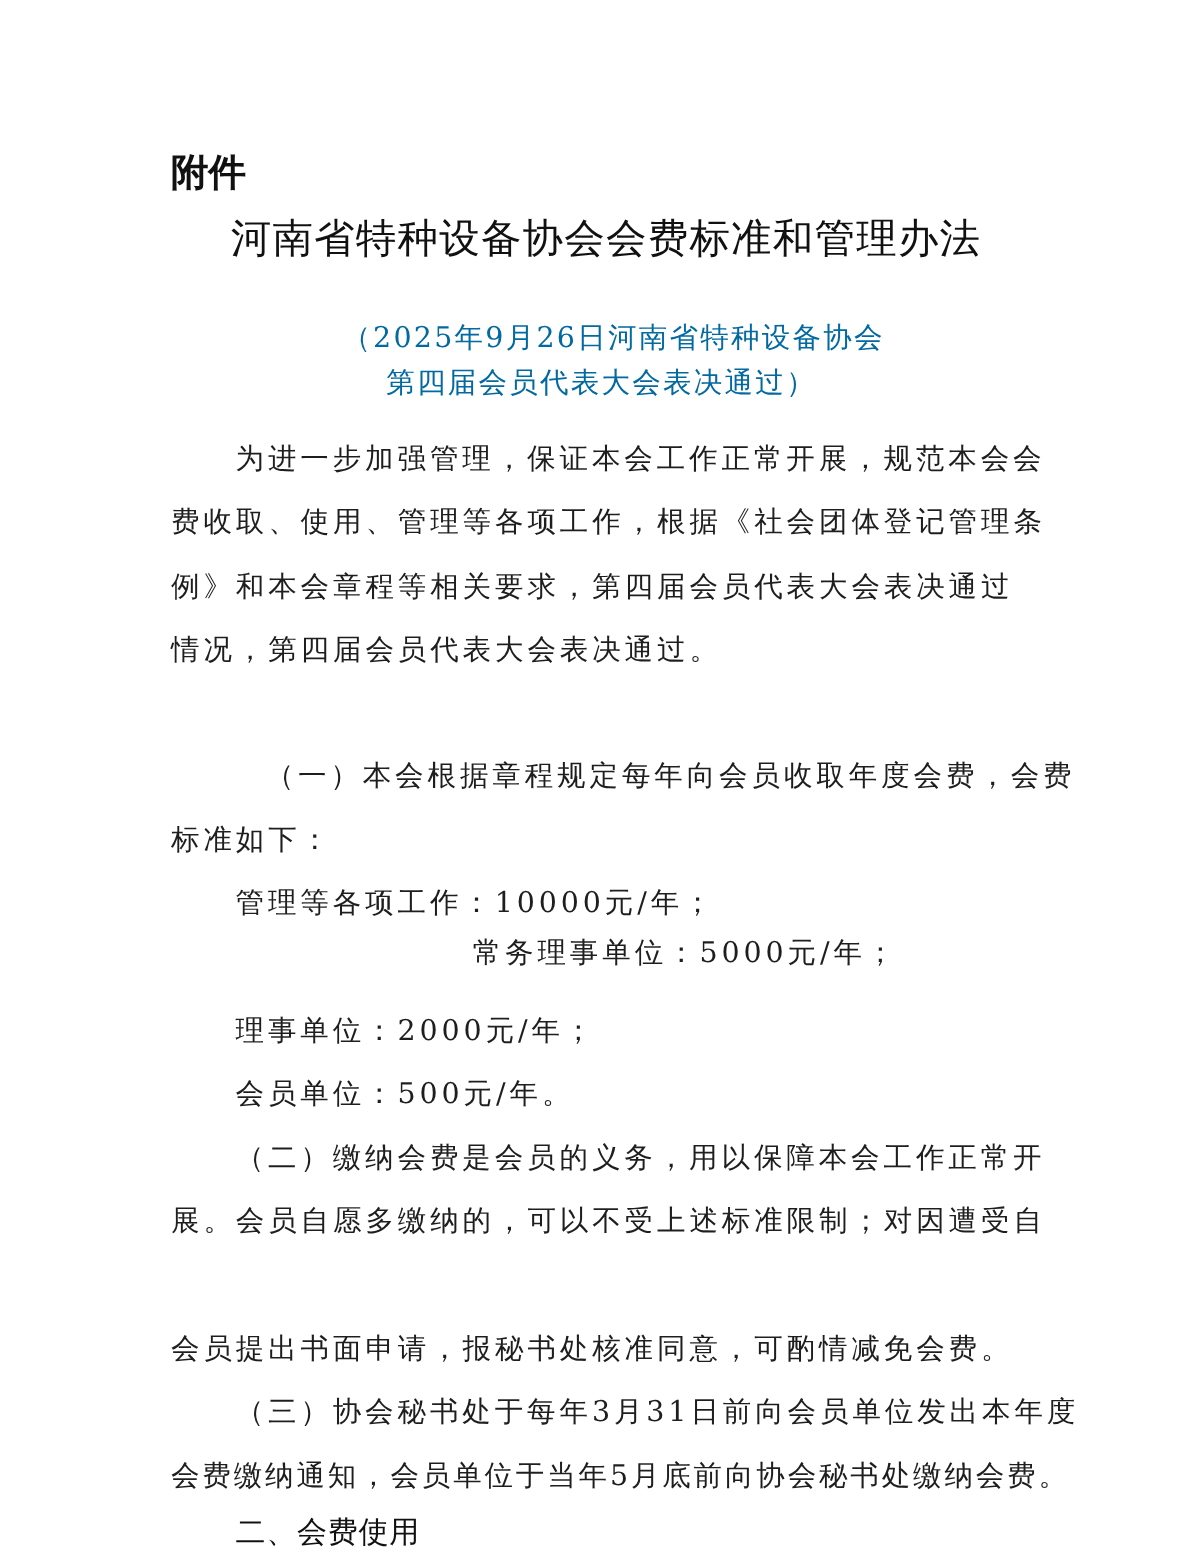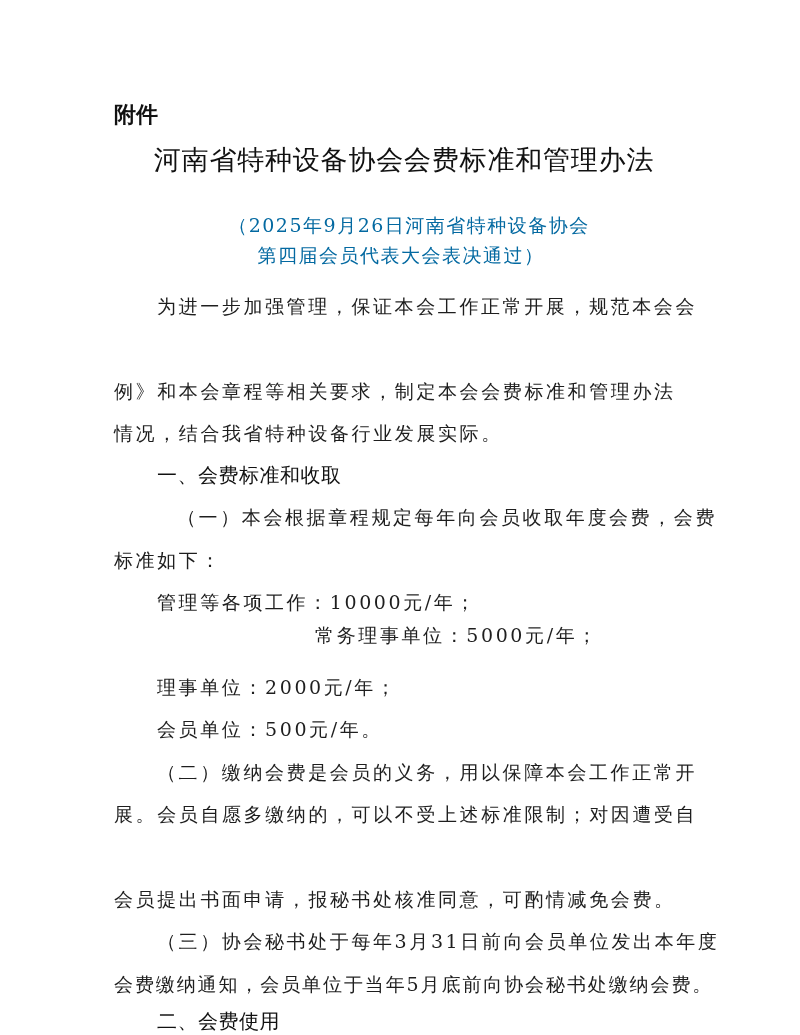--- a/index.html
+++ b/index.html
@@ -19,21 +19,21 @@
       position: absolute;
       left: 0; top: 0;
       width: 800px; height: 1035px;
     }
     .attach-label {
       position: absolute;
       left: 114px;
       top: 101px;
       font-family: "DejaVu Sans", "Liberation Sans", sans-serif;
       font-weight: bold;
-      font-size: 22px;
+      font-size: 25px;
       line-height: 28px;
       color: #111;
     }
     .doc-title {
       position: absolute;
       left: 0;
       width: 800px;
       top: 140px;
       text-align: center;
       font-family: "DejaVu Sans", "Liberation Sans", sans-serif;
@@ -85,24 +85,24 @@
 <div class="page">
 
   <div class="attach-label">附件</div>
 
   <div class="doc-title">河南省特种设备协会会费标准和管理办法</div>
 
   <div class="subtitle l1">（2025年9月26日河南省特种设备协会</div>
   <div class="subtitle l2">第四届会员代表大会表决通过）</div>
 
   <div class="line indent" style="top:291px;">为进一步加强管理，保证本会工作正常开展，规范本会会</div>
-  <div class="line" style="top:376px;">例》和本会章程等相关要求，制定本会会费标准和管理办法</div>
-  <div class="line" style="top:418px;">情况，结合我省特种设备行业发展实际。</div>
+  <div class="line" style="top:333px;">费收取、使用、管理等各项工作，根据《社会团体登记管理条</div>
+  <div class="line" style="top:376px;">例》和本会章程等相关要求，第四届会员代表大会表决通过</div>
+  <div class="line" style="top:418px;">情况，第四届会员代表大会表决通过。</div>
 
-  <div class="heading" style="top:460px;">一、会费标准和收取</div>
 
   <div class="line indent" style="top:502px;margin-left:20px;">（一）本会根据章程规定每年向会员收取年度会费，会费</div>
   <div class="line" style="top:545px;">标准如下：</div>
 
   <div class="line indent" style="top:587px;">管理等各项工作：10000元/年；</div>
   <div class="line indent" style="top:620px;text-align:center;">常务理事单位：5000元/年；</div>
   <div class="line indent" style="top:672px;">理事单位：2000元/年；</div>
   <div class="line indent" style="top:714px;">会员单位：500元/年。</div>
 
   <div class="line indent" style="top:757px;">（二）缴纳会费是会员的义务，用以保障本会工作正常开</div>

